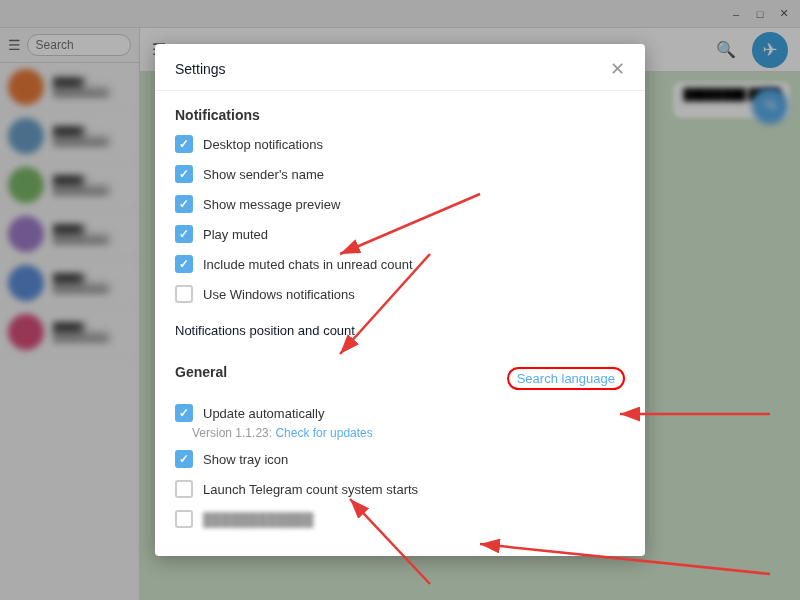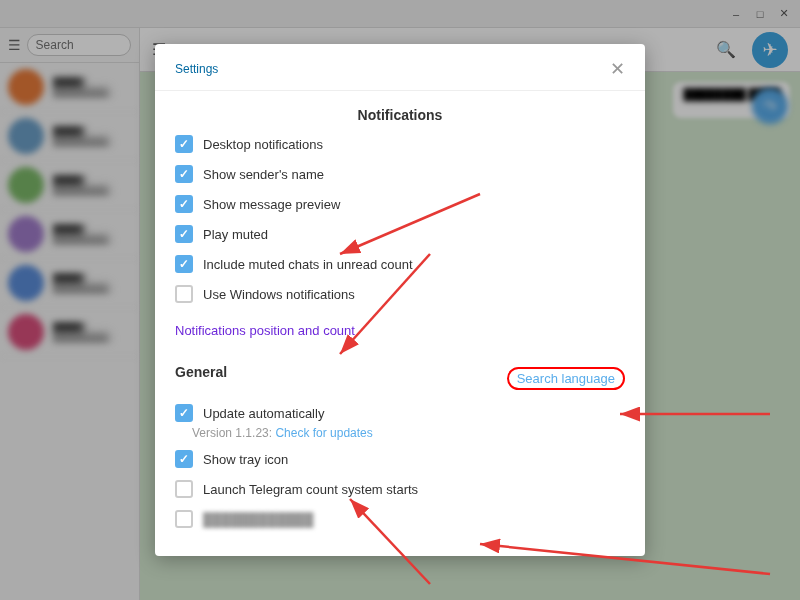--- a/index.html
+++ b/index.html
@@ -187,44 +187,43 @@
     .dialog-header {
       display: flex;
       align-items: center;
       justify-content: space-between;
       padding: 16px 20px 12px;
       border-bottom: 1px solid #eee;
       flex-shrink: 0;
     }
 
     .dialog-title {
-      font-size: 12px;
+      font-size: 14px;
       font-weight: 400;
-      color: #0369a1;
+      color: #0f172a;
     }
 
     .close-btn {
       font-size: 18px;
       color: #999;
       cursor: pointer;
       line-height: 1;
     }
 
     .dialog-body {
       overflow-y: auto;
       flex: 1;
       padding: 16px 20px;
     }
 
     .section-title {
       font-size: 14px;
       font-weight: 700;
       color: #333;
       margin-bottom: 12px;
-      text-align: center;
     }
 
     .checkbox-row {
       display: flex;
       align-items: center;
       gap: 10px;
       margin-bottom: 12px;
     }
 
     .checkbox-wrap {
@@ -253,21 +252,21 @@
       font-weight: 700;
     }
 
     .checkbox-label {
       font-size: 13px;
       color: #333;
     }
 
     .link-text {
       font-size: 13px;
-      color: #6d28d9;
+      color: #0f172a;
       cursor: pointer;
       text-decoration: none;
       display: inline-block;
       margin-top: 8px;
       margin-bottom: 8px;
     }
 
     .section-divider {
       margin: 4px 0 14px;
       border: none;

